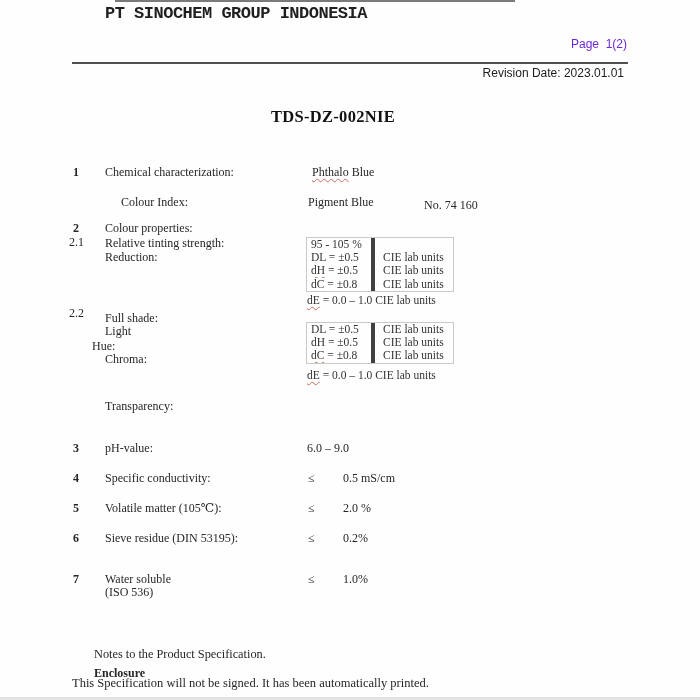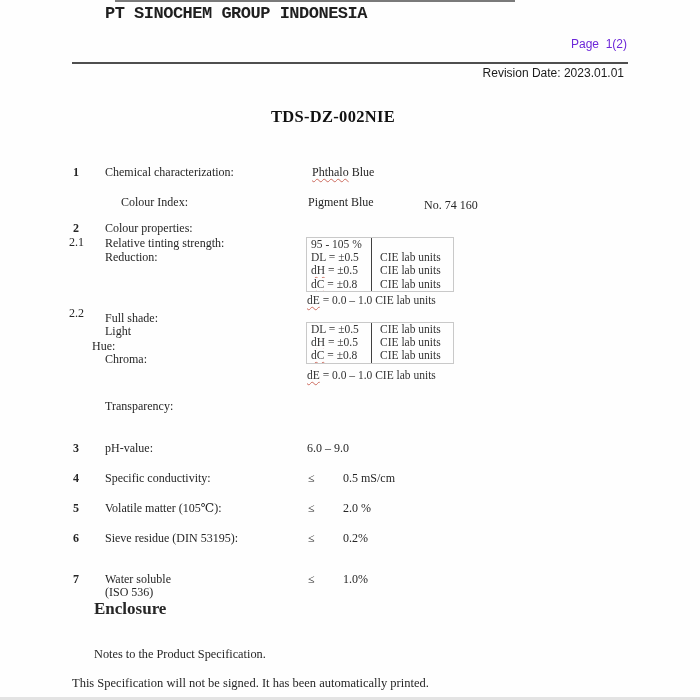--- a/index.html
+++ b/index.html
@@ -24,21 +24,21 @@
   .wavy{
     text-decoration-line:underline;text-decoration-style:wavy;
     text-decoration-color:#cc6b5e;text-decoration-thickness:1px;text-underline-offset:2px;
   }
   .spec-table{
     position:absolute;display:grid;grid-template-columns:64px 82px;grid-auto-rows:13.2px;
     border:1px solid #c9c9c9;font-size:11.5px;line-height:13px;color:#333;
   }
   .tcell{white-space:nowrap;overflow:hidden;}
   .tval{padding-left:4px;}
-  .tunit{border-left:1px solid #404040;padding-left:8px;}
+  .tunit{border-left:4px solid #404040;padding-left:8px;}
   .de-line{font-size:11.5px;color:#333;}
   .small-lbl{font-size:12px;}
   .footer-note{font-size:12.5px;}
 </style>
 </head>
 <body>
 
 <div class="page">
 
   <div class="scan-top" style="left:115px;top:0;width:400px;height:2px;"></div>
@@ -114,18 +114,18 @@
   <div class="r" style="left:105px;top:531px;">Sieve residue (DIN 53195):</div>
   <div class="r" style="left:308px;top:531px;">≤</div>
   <div class="r" style="left:343px;top:531px;">0.2%</div>
 
   <div class="r num" style="left:73px;top:572px;">7</div>
   <div class="r" style="left:105px;top:572px;text-align:center;">Water soluble</div>
   <div class="r" style="left:105px;top:585px;">(ISO 536)</div>
   <div class="r" style="left:308px;top:572px;">≤</div>
   <div class="r" style="left:343px;top:572px;">1.0%</div>
 
-  <div class="r num small-lbl" style="left:94px;top:602px;font-size:17px;">Enclosure</div>
+  <div class="r num small-lbl" style="left:94px;top:666px;font-size:12px;">Enclosure</div>
   <div class="r footer-note" style="left:72px;top:676px;">This Specification will not be signed. It has been automatically printed.</div>
 
   <div class="r" style="left:94px;top:647px;font-size:12.3px;">Notes to the Product Specification.</div>
 
 </div>
 
 </body></html>

